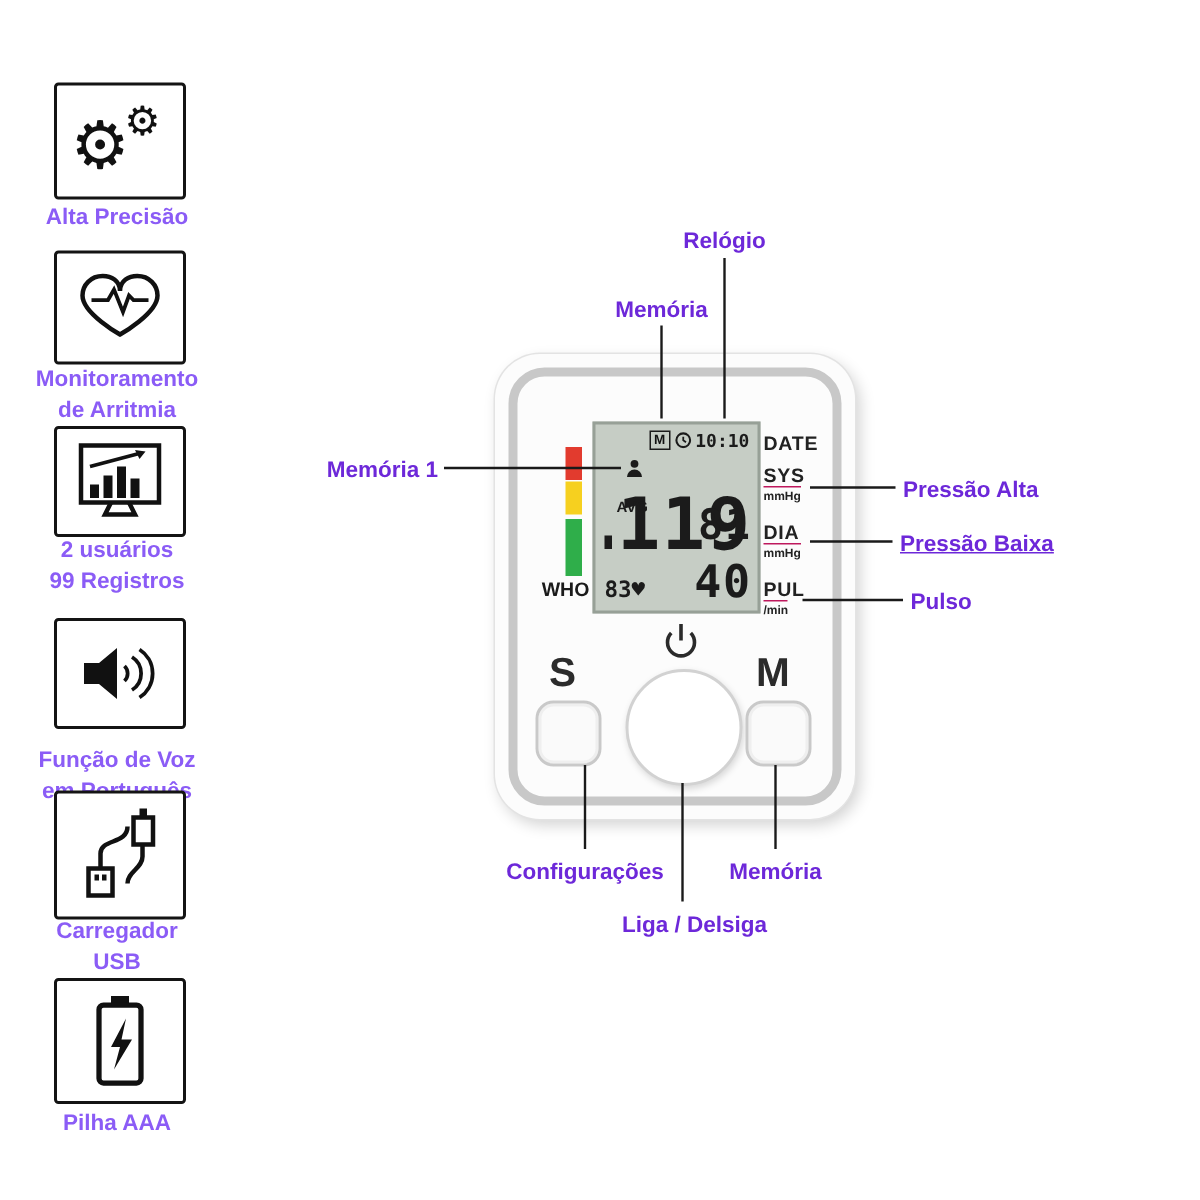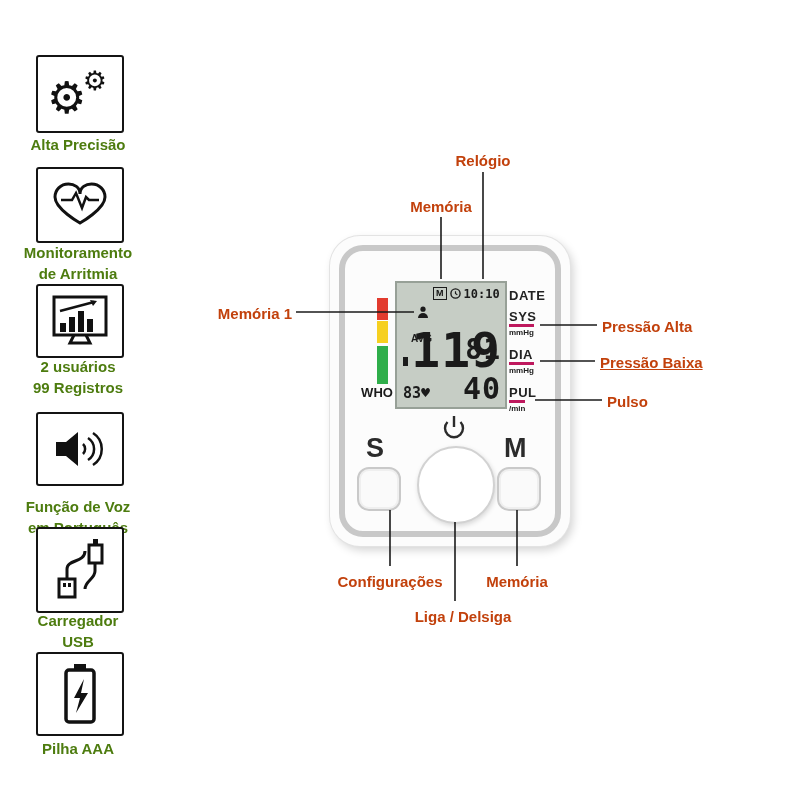--- a/index.html
+++ b/index.html
@@ -8,21 +8,21 @@
     font-family:"Liberation Sans",sans-serif;color:#111;overflow:hidden;
   }
   
   .feature-box{
     position:absolute;left:36px;width:84px;background:#fff;
     border:2.5px solid #141414;border-radius:3px;
     display:flex;align-items:center;justify-content:center;
   }
   .feature-label{
     position:absolute;left:8px;width:140px;text-align:center;
-    font-weight:bold;font-size:15px;line-height:1.4;color:#4d7c0f;
+    font-weight:bold;font-size:15px;line-height:1.4;color:#8b5cf6;
     white-space:pre-line;
   }
   .gear-big{font-size:44px;line-height:1;}
   .gear-small{font-size:27px;line-height:1;position:absolute;top:4px;right:8px;}
   
   .device{
     position:absolute;left:330px;top:236px;width:240px;height:310px;
     background:#fcfcfc;border-radius:30px;
     box-shadow:0 0 0 1px #e3e3e3,3px 4px 10px rgba(0,0,0,.18);
   }
@@ -39,36 +39,36 @@
   .lcd-time{font-size:12px;}
   .lcd-sys{position:absolute;right:4px;top:15px;font-size:48px;letter-spacing:1px;margin-top:28px;}
   .lcd-dia{position:absolute;right:4px;top:53px;font-size:28px;letter-spacing:1px;}
   .lcd-pul{position:absolute;right:4px;top:91px;font-size:30px;letter-spacing:1px;}
   .lcd-pulse-small{position:absolute;left:6px;top:103px;font-size:15px;}
   .lcd-avg{position:absolute;left:14px;top:50px;font-size:10px;font-weight:bold;color:#1b1b1b;}
   .lcd-marker{position:absolute;left:6px;top:74px;width:5px;height:9px;background:#1b1b1b;}
   .lcd-user{position:absolute;left:20px;top:23px;}
   
   .panel-label{position:absolute;left:509px;font-size:13px;font-weight:bold;color:#222;letter-spacing:.5px;}
-  .panel-unit{position:absolute;left:509px;font-size:8px;font-weight:bold;color:#222;border-top:3px solid #be185d;padding-top:1px;}
+  .panel-unit{position:absolute;left:509px;font-size:8px;font-weight:bold;color:#222;border-top:1px solid #be185d;padding-top:1px;}
   
   .strip{position:absolute;left:377px;width:11px;}
   .who-label{position:absolute;left:356px;top:385px;width:42px;text-align:center;font-size:13px;font-weight:bold;color:#1b1b1b;}
   
   .btn-letter{position:absolute;font-size:27px;font-weight:bold;color:#2b2b2b;}
   .small-btn{
     position:absolute;top:467px;width:40px;height:40px;border-radius:12px;
     background:#fafafa;border:2px solid #c9c9c9;box-shadow:inset 0 0 0 2px #efefef;
   }
   .power-btn{
     position:absolute;left:417px;top:446px;width:74px;height:74px;border-radius:50%;
     background:#fff;border:2px solid #d2d2d2;box-shadow:1px 2px 5px rgba(0,0,0,.15);
   }
   
-  .annot{position:absolute;font-size:15px;font-weight:bold;color:#c2410c;text-align:center;}
+  .annot{position:absolute;font-size:15px;font-weight:bold;color:#6d28d9;text-align:center;}
   .leader{position:absolute;left:0;top:0;width:800px;height:800px;pointer-events:none;}
   .icon-svg{display:block;}
 </style>
 </head>
 <body>
 
 <div class="feature-box" style="top:55px;height:74px;">
   <span style="position:relative;width:70px;height:60px;">
     <span class="gear-big" style="position:absolute;left:2px;top:12px;">⚙</span>
     <span class="gear-small">⚙</span>

